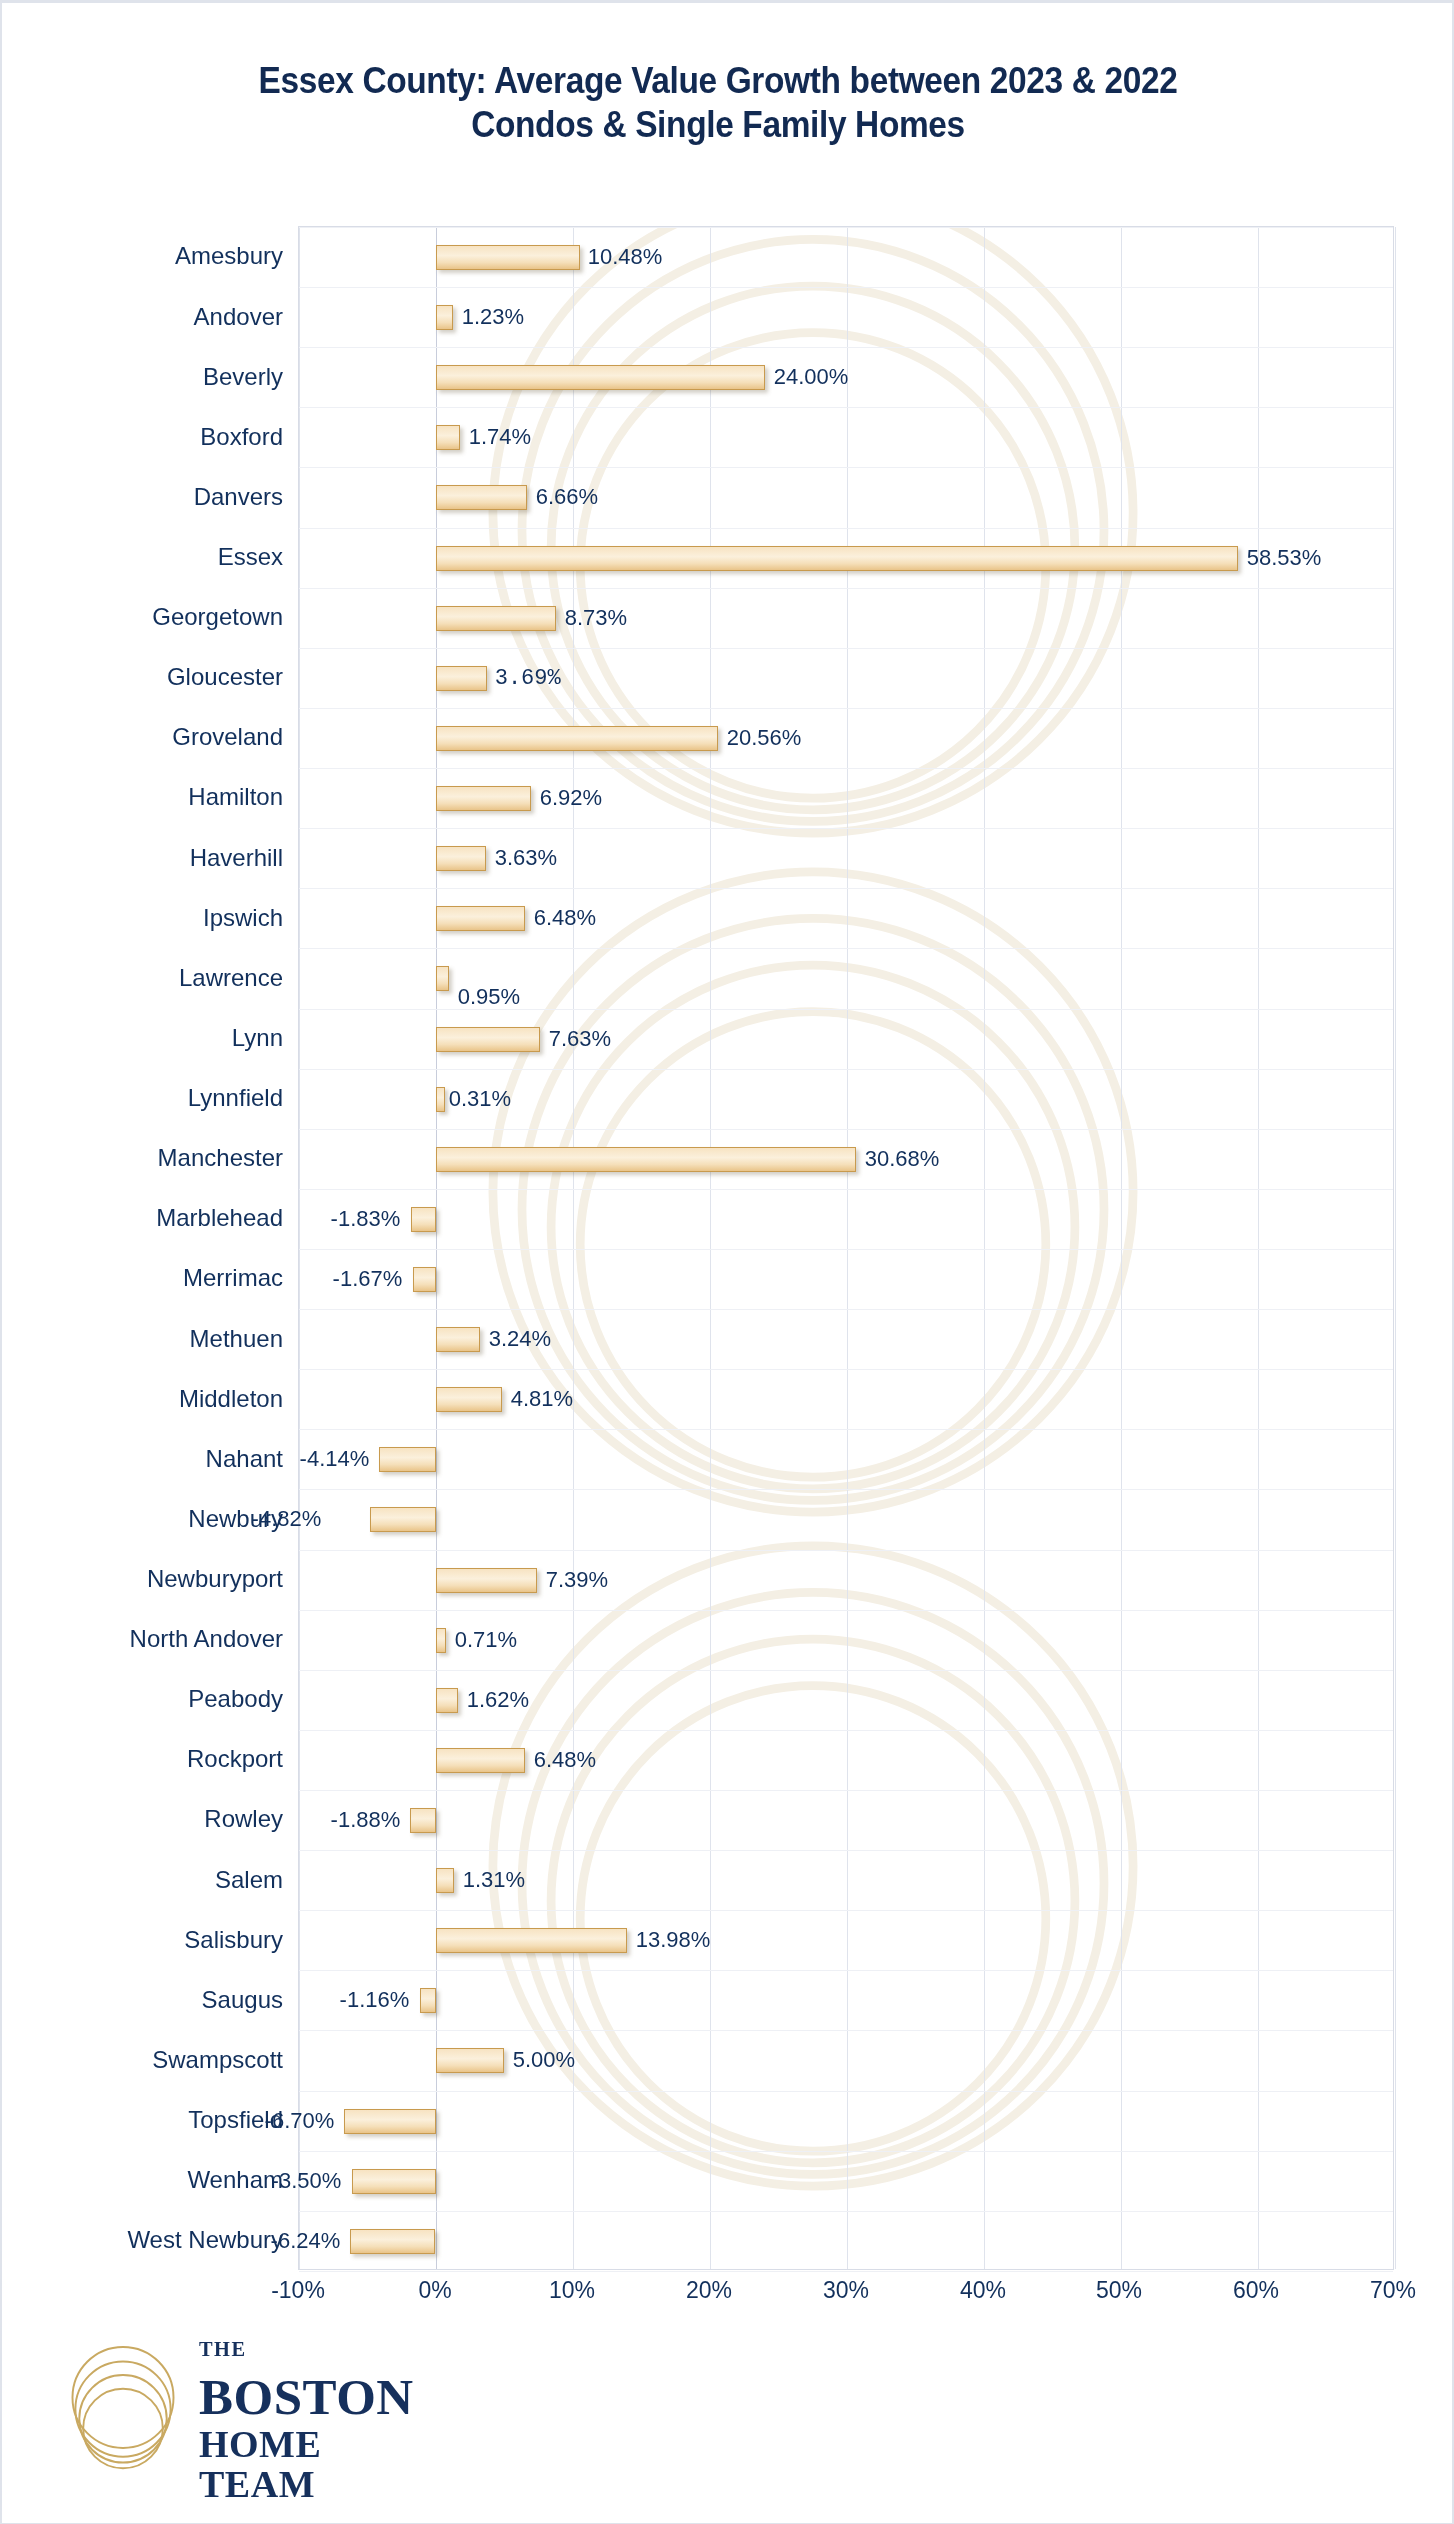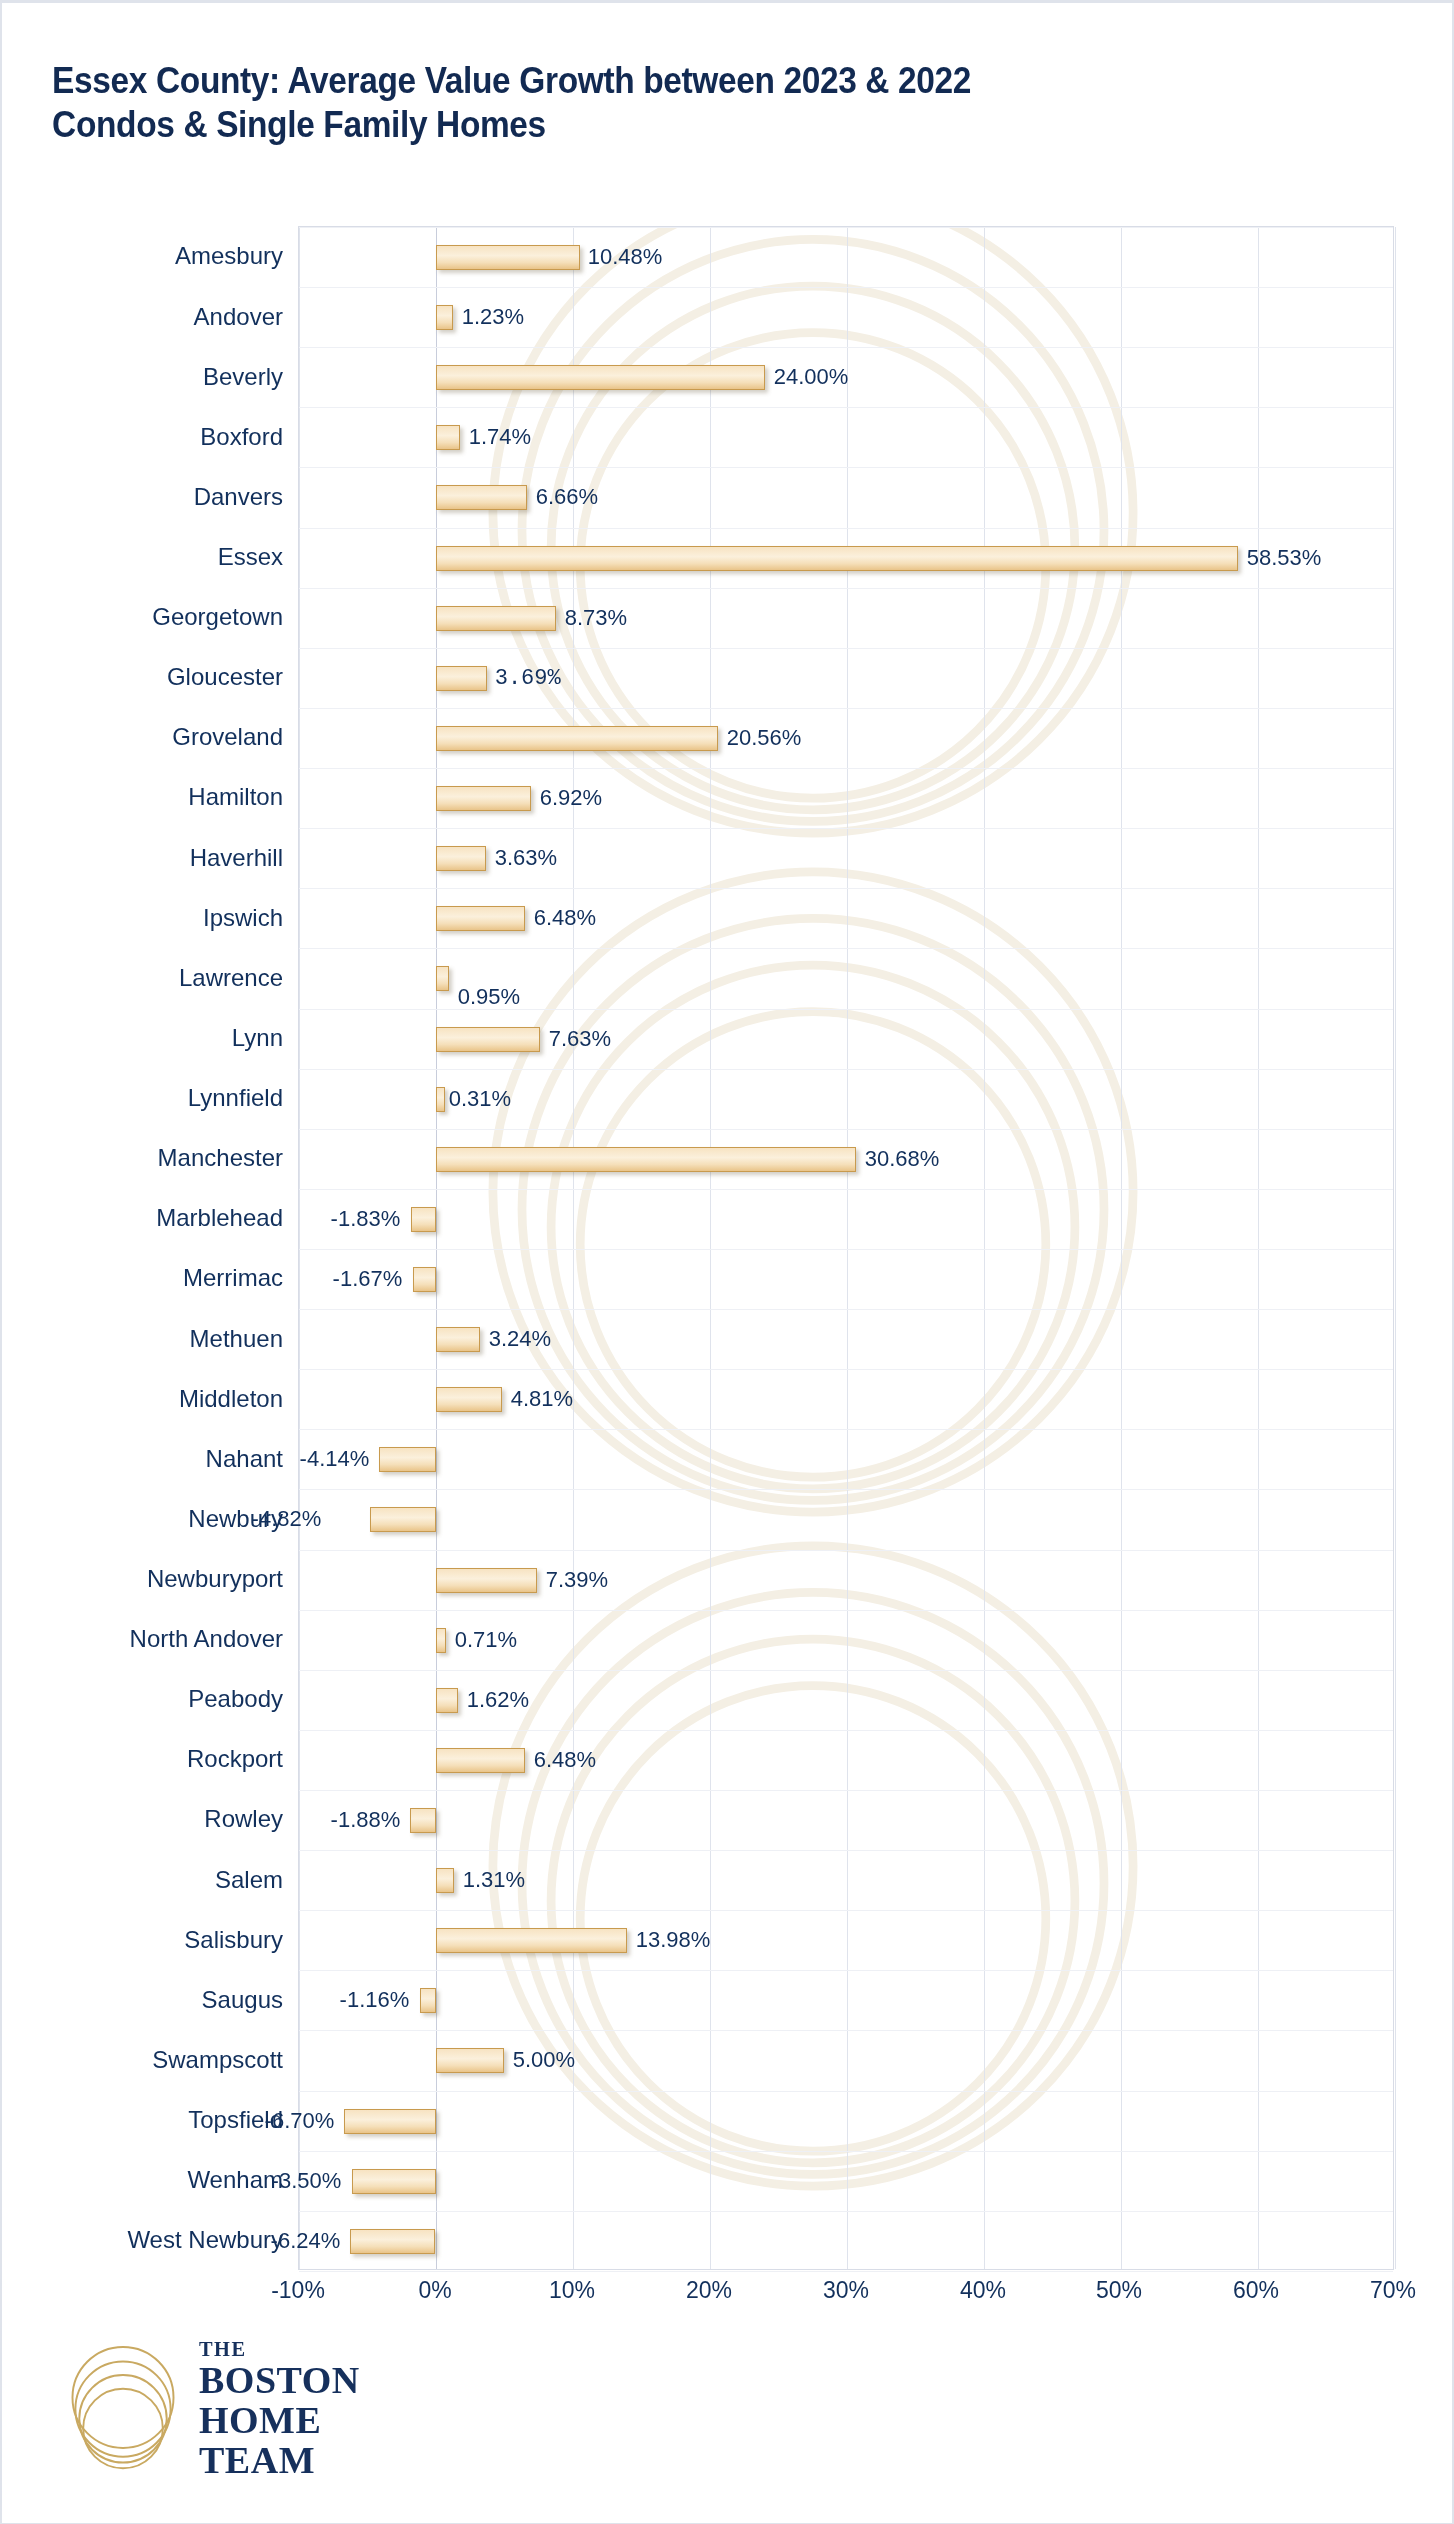--- a/index.html
+++ b/index.html
@@ -17,20 +17,21 @@
     height: 2525px;
     background: #ffffff;
     border: 2.9px solid #dfe3eb;
     border-top-width: 3.9px;
   }
 
   
   #title-block {
     position: absolute;
     left: 0; right: 18px; top: 56px;
+    text-align: center;
   }
   .title-line {
     color: #122a52;
     font-weight: bold;
     font-size: 36px;
     line-height: 44px;
     letter-spacing: -0.4px;
     white-space: nowrap;
     font-stretch: condensed;
     transform: scaleX(0.93);
@@ -135,21 +136,21 @@
   }
   #logo-rings { position: absolute; left: 0; top: 7.8px; }
   #logo-text {
     position: absolute;
     left: 144px; top: 5.8px;
     color: #16305c;
     font-family: "Liberation Serif", serif;
     line-height: 1;
   }
   #logo-text .l1 { font-size: 20.4px; letter-spacing: 1.5px; font-weight: bold; }
-  #logo-text .l2 { font-size: 38px; letter-spacing: 0.5px; font-weight: bold; margin-top: 2px;}
+  #logo-text .l2 { font-size: 51px; letter-spacing: 0.5px; font-weight: bold; margin-top: 13px;}
   #logo-text .l3 { font-size: 38px; letter-spacing: 0.5px; font-weight: bold; margin-top: 1.9px;}
   #logo-text .l4 { font-size: 38px; letter-spacing: 0.5px; font-weight: bold; margin-top: 1.9px;}
 
   #source {
     position: absolute;
     left: 819px; top: 60px;
     color: #9aa6c0;
     font-size: 14px;
     line-height: 18.4px;
   }

